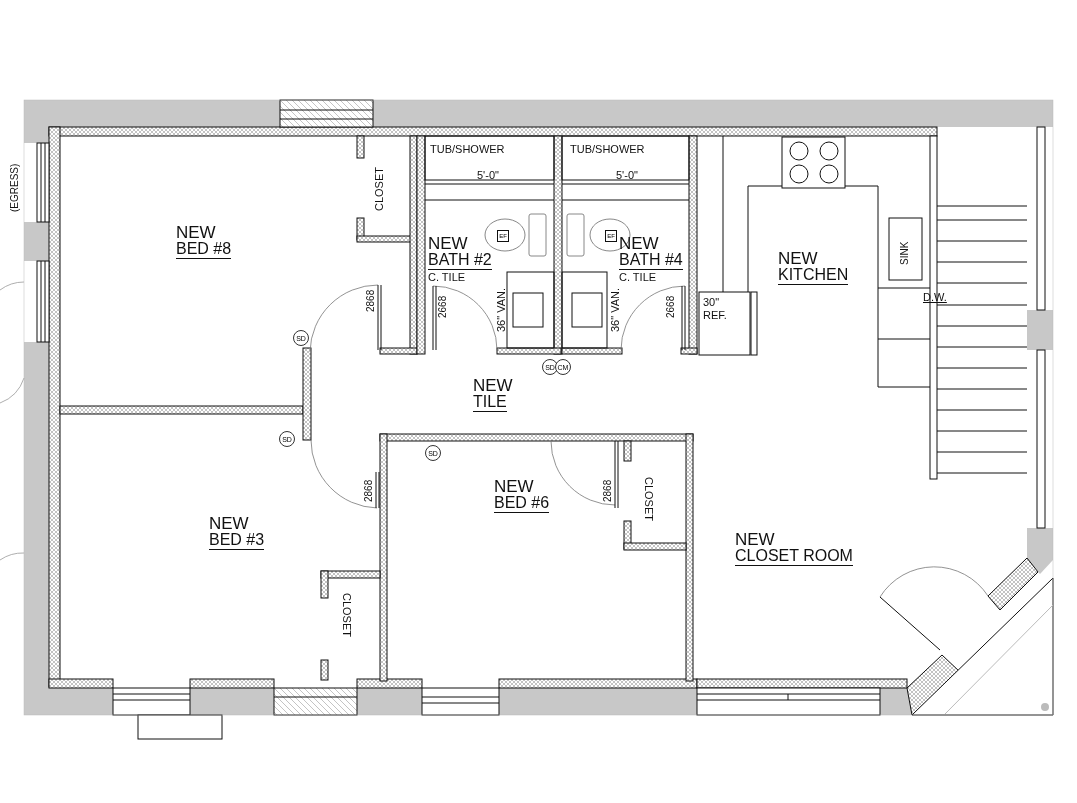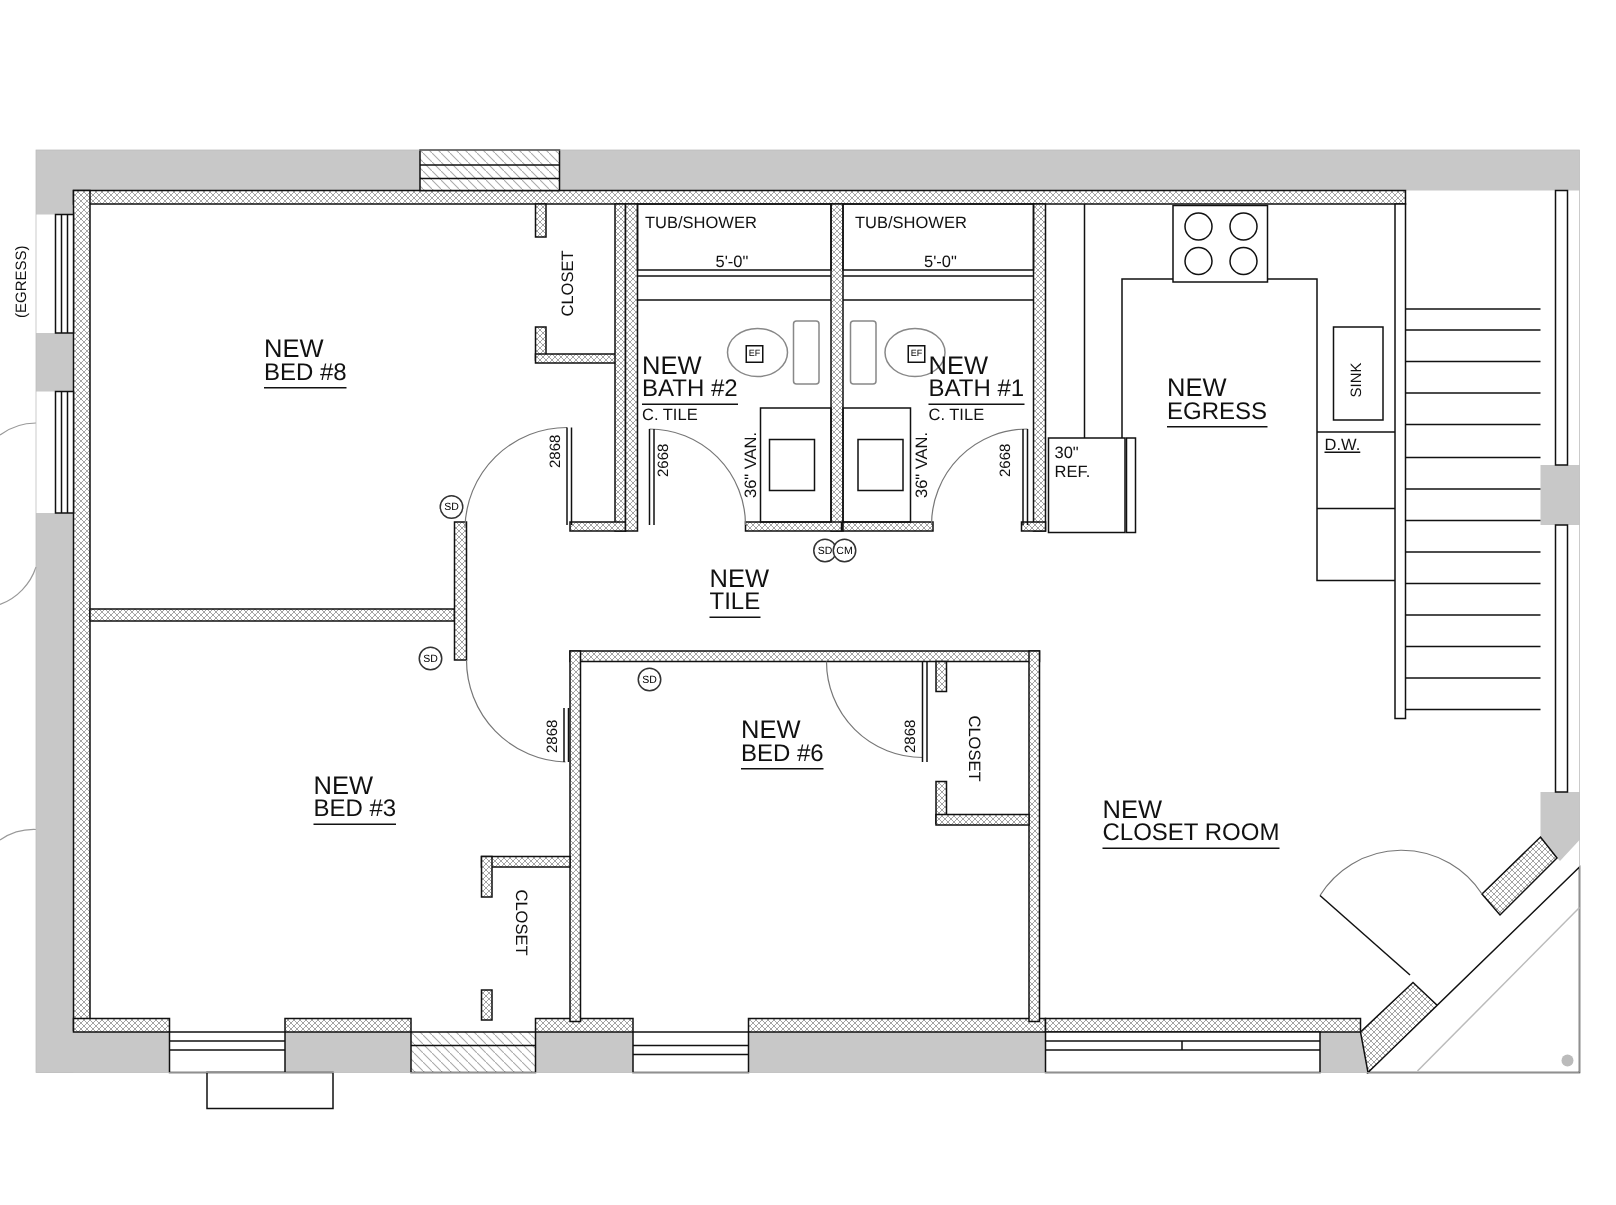--- a/index.html
+++ b/index.html
@@ -212,26 +212,26 @@
   <div class="room-new">NEW</div>
   <div class="room-name">BED #8</div>
 </div>
 <div class="lbl" style="left:428px;top:235px;">
   <div class="room-new">NEW</div>
   <div class="room-name">BATH #2</div>
   <div class="small" style="margin-top:2px">C. TILE</div>
 </div>
 <div class="lbl" style="left:619px;top:235px;">
   <div class="room-new">NEW</div>
-  <div class="room-name">BATH #1</div>
+  <div class="room-name">BATH #4</div>
   <div class="small" style="margin-top:2px">C. TILE</div>
 </div>
 <div class="lbl" style="left:778px;top:250px;">
   <div class="room-new">NEW</div>
-  <div class="room-name">EGRESS</div>
+  <div class="room-name">KITCHEN</div>
 </div>
 <div class="lbl" style="left:473px;top:377px;">
   <div class="room-new">NEW</div>
   <div class="room-name">TILE</div>
 </div>
 <div class="lbl" style="left:209px;top:515px;">
   <div class="room-new">NEW</div>
   <div class="room-name">BED #3</div>
 </div>
 <div class="lbl" style="left:494px;top:478px;">
@@ -253,21 +253,21 @@
 <div class="lbl small" style="left:616px;top:170px;">5'-0"</div>
 <div class="lbl small" style="left:496px;top:332px;transform:rotate(-90deg);transform-origin:left top;">36" VAN.</div>
 <div class="lbl small" style="left:610px;top:332px;transform:rotate(-90deg);transform-origin:left top;">36" VAN.</div>
 <div class="ef" style="left:497px;top:230px;">EF</div>
 <div class="ef" style="left:605px;top:230px;">EF</div>
 <div class="lbl small" style="left:703px;top:296px;line-height:1.2;">
   <div>30"</div>
   <div>REF.</div>
 </div>
 <div class="lbl tiny" style="left:900px;top:265px;transform:rotate(-90deg);transform-origin:left top;">SINK</div>
-<div class="lbl small" style="left:883px;top:292px;text-decoration:underline;">D.W.</div>
+<div class="lbl small" style="left:923px;top:292px;text-decoration:underline;">D.W.</div>
 
 <div class="lbl tiny" style="left:366px;top:312px;transform:rotate(-90deg);transform-origin:left top;">2868</div>
 <div class="lbl tiny" style="left:438px;top:318px;transform:rotate(-90deg);transform-origin:left top;">2668</div>
 <div class="lbl tiny" style="left:666px;top:318px;transform:rotate(-90deg);transform-origin:left top;">2668</div>
 <div class="lbl tiny" style="left:364px;top:502px;transform:rotate(-90deg);transform-origin:left top;">2868</div>
 <div class="lbl tiny" style="left:603px;top:502px;transform:rotate(-90deg);transform-origin:left top;">2868</div>
 
 <div class="sym" style="left:293px;top:330px;">SD</div>
 <div class="sym" style="left:279px;top:431px;">SD</div>
 <div class="sym" style="left:425px;top:445px;">SD</div>

